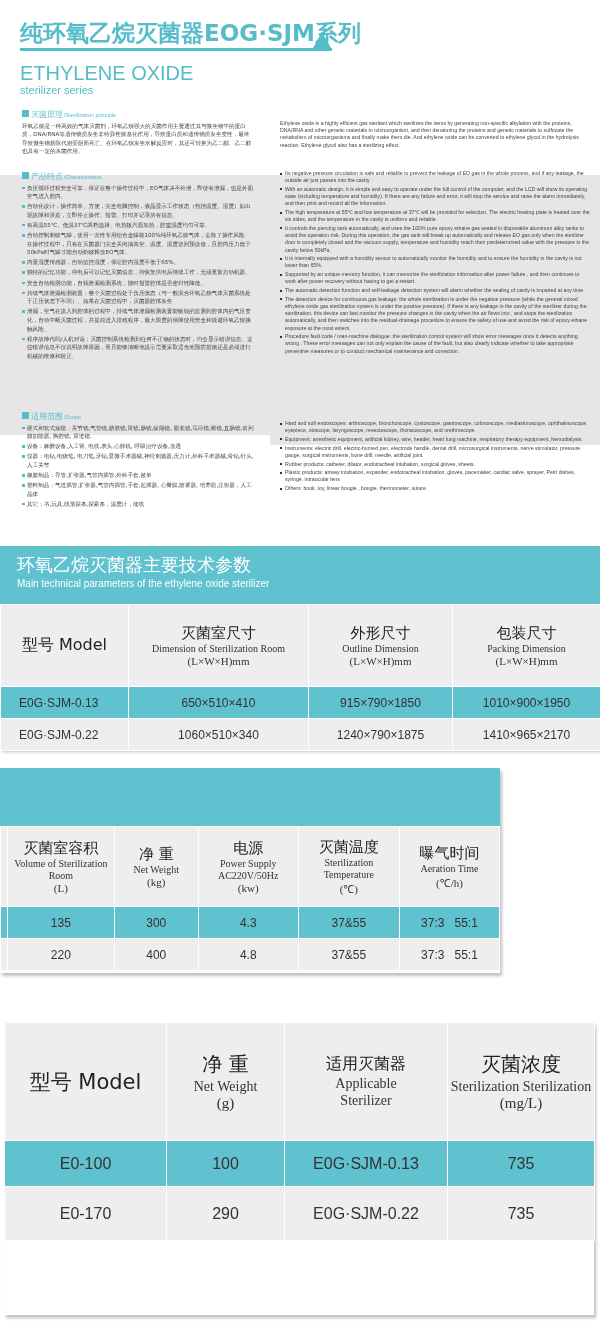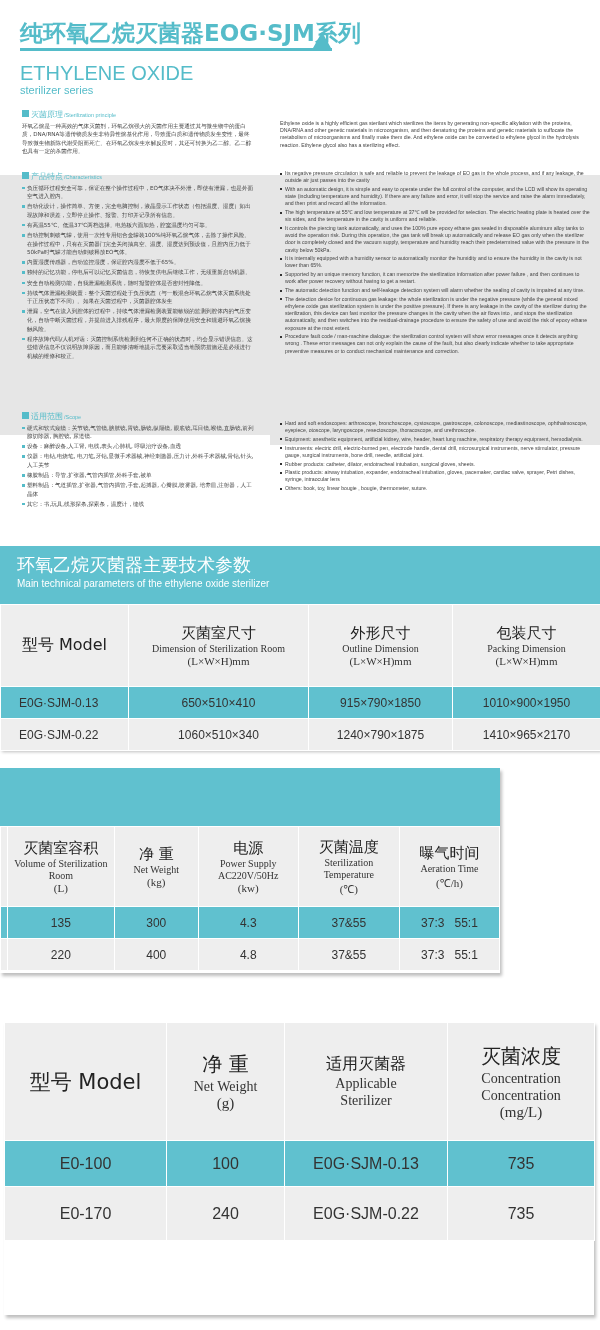--- a/index.html
+++ b/index.html
@@ -245,31 +245,31 @@
         <span class="cn-h" style="font-size:20px">净 重</span>
         <span class="en-h" style="font-size:14px; line-height:17px">Net Weight</span>
         <span class="unit-h" style="font-size:15px">(g)</span>
       </td>
       <td>
         <span class="cn-h" style="font-size:16px">适用灭菌器</span>
         <span class="en-h" style="font-size:14px; line-height:17px; padding:0 40px">Applicable Sterilizer</span>
       </td>
       <td>
         <span class="cn-h" style="font-size:20px">灭菌浓度</span>
-        <span class="en-h" style="font-size:14px; line-height:17px">Concentration Concentration</span>
+        <span class="en-h" style="font-size:14px; line-height:17px">Sterilization Sterilization</span>
         <span class="unit-h" style="font-size:15px">(mg/L)</span>
       </td>
     </tr>
     <tr class="row-teal" style="height:46px;">
       <td class="cell-v" style="font-size:16px">E0-100</td>
       <td class="cell-v" style="font-size:16px">100</td>
       <td class="cell-v" style="font-size:16px">E0G·SJM-0.13</td>
       <td class="cell-v" style="font-size:16px">735</td>
     </tr>
     <tr class="row-gray" style="height:54px;">
       <td class="cell-v" style="font-size:16px">E0-170</td>
-      <td class="cell-v" style="font-size:16px">240</td>
+      <td class="cell-v" style="font-size:16px">290</td>
       <td class="cell-v" style="font-size:16px">E0G·SJM-0.22</td>
       <td class="cell-v" style="font-size:16px">735</td>
     </tr>
   </tbody>
     </table>
 </div>
 
 </body></html>

